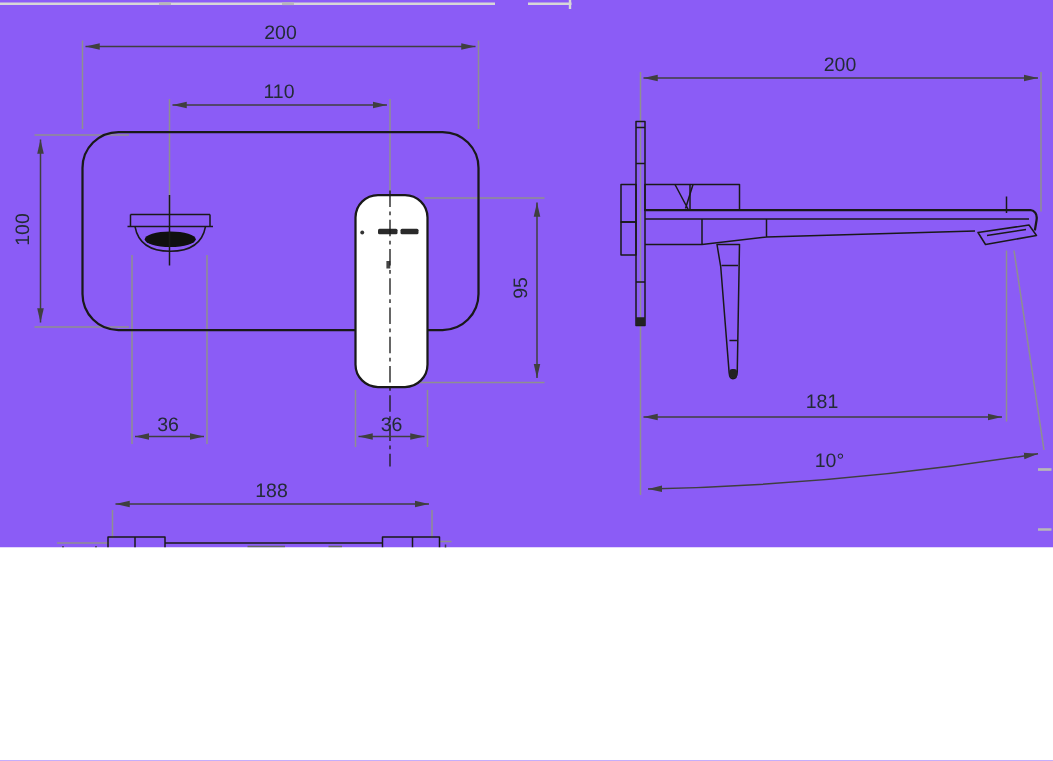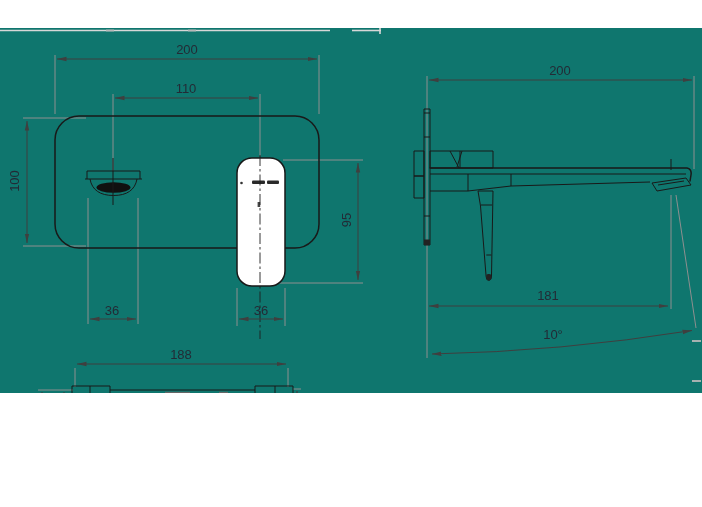--- a/index.html
+++ b/index.html
@@ -1,17 +1,17 @@
 <!DOCTYPE html>
 <html><head>
 <meta charset="utf-8">
 <style>
   html,body{margin:0;padding:0;background:#fff;}
-  .stage{position:relative;width:702px;height:365px;background:#0f766e;overflow:hidden;
-         font-family:"Liberation Sans",sans-serif;margin-top:28px;}
+  .stage{position:relative;width:702px;height:365px;background:#8b5cf6;overflow:hidden;
+         font-family:"Liberation Sans",sans-serif;}
   svg{position:absolute;left:0;top:0;}
   svg text{font-family:"Liberation Sans",sans-serif;font-size:13px;fill:#232b36;}
   .o{stroke:#191919;fill:none;stroke-width:1.5;stroke-linejoin:round;stroke-linecap:round;}
   .t{stroke:#191919;fill:none;stroke-width:1;stroke-linejoin:round;}
   .d{stroke:#3f3f3f;fill:none;stroke-width:1;}
   .e{stroke:#8f8f8f;fill:none;stroke-width:1;}
   .cl{stroke:#1d1d1d;fill:none;stroke-width:.9;stroke-dasharray:11 3 2.5 3;}
   .art{stroke:#d7d7d7;fill:none;stroke-width:1.6;}
   .art2{stroke:#b8b8b8;fill:none;stroke-width:1.8;}
   .wfill{fill:#ffffff;}

